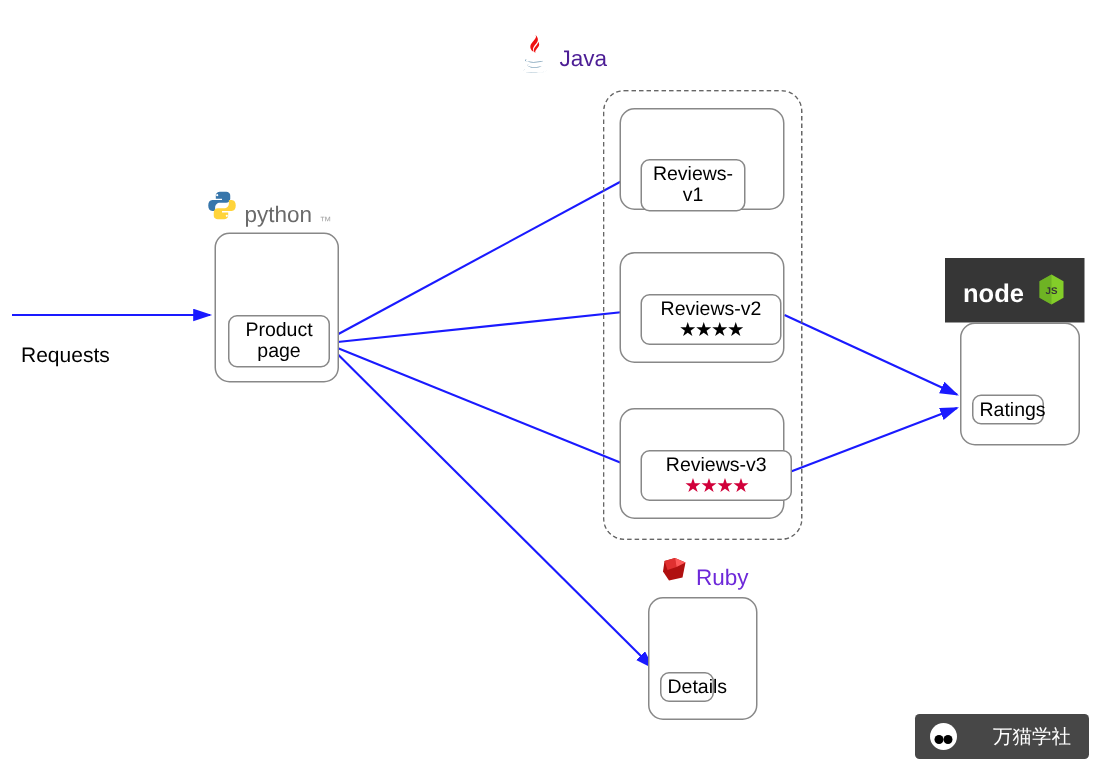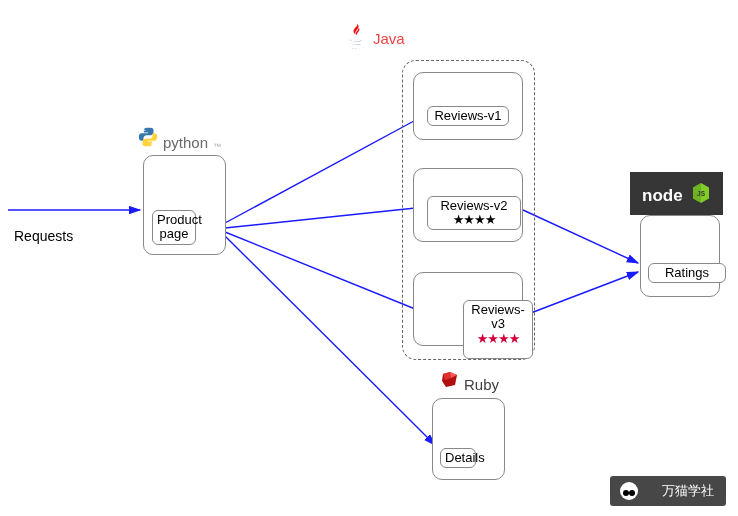--- a/index.html
+++ b/index.html
@@ -113,85 +113,85 @@
         <circle cx="17" cy="9" r="1.6" fill="#fff"></circle>
         <path fill="#ffd43b" d="M25 44c7 0 8-3 8-6v-4h-9v-2h14c4 0 6-3 6-8s-2-8-6-8h-4v5c0 4-3 7-7 7h-9c-3 0-6 2-6 6v4c0 3 1 6 8 6h5z"></path>
         <circle cx="31" cy="39" r="1.6" fill="#fff"></circle>
       </svg>
   </span>
   <span>python</span>
   <span style="font-size:8px; color:#aaa; margin-left:1px;">™</span>
 </div>
 
 <div class="box" style="left:143px; top:155px; width:83px; height:100px;"></div>
-<div class="label-box" style="left:152px; top:210px; width:44px;">
+<div class="label-box" style="left:152px; top:210px; width:68px;">
   <span style="white-space:pre-line;">Product
 page</span>
 </div>
 
 <div class="tech" style="left:345px; top:22px; align-items:center;">
   <span>
     <svg width="24" height="30" viewBox="0 0 40 52">
         <path fill="#e11" d="M20 2c3 5-6 8-6 14 0 4 4 6 4 6s-2-3 0-6c3-5 8-7 2-14z"></path>
         <path fill="#e11" d="M23 10c0 4-5 6-5 10 0 2 2 3 2 3s-1-2 1-4c2-3 5-5 2-9z"></path>
         <path fill="#5382a1" d="M10 30c-3 1-3 3 2 3 6 1 14 0 17-1-1 1-5 2-10 2-8 0-13-2-9-4z"></path>
         <path fill="#5382a1" d="M12 36c-2 1-2 2 2 3 5 1 11 0 13-1-1 1-4 2-8 2-6 0-10-2-7-4z"></path>
         <path fill="#5382a1" d="M8 42c-3 1-2 3 5 4 9 1 20-1 20-3 0 1-4 3-13 3-11 0-17-2-12-4z"></path>
       </svg>
   </span>
-  <span style="color:#ef4444;text-align:right;">Java</span>
+  <span style="color:#4c1d95;text-align:right;">Java</span>
 </div>
 
 <div class="box dashed" style="left:402px; top:60px; width:133px; height:300px;"></div>
 
 <div class="box" style="left:413px; top:72px; width:110px; height:68px;"></div>
-<div class="label-box" style="left:427px; top:106px; width:82px;text-align:center;">
+<div class="label-box" style="left:427px; top:106px; width:70px;text-align:center;">
   <span>Reviews-v1</span>
 </div>
 
 <div class="box" style="left:413px; top:168px; width:110px; height:74px;"></div>
 <div class="label-box" style="left:427px; top:196px; width:94px; padding-bottom:3px;">
   <div>Reviews-v2</div>
   <div class="stars black">★★★★</div>
 </div>
 
 <div class="box" style="left:413px; top:272px; width:110px; height:74px;"></div>
-<div class="label-box" style="left:427px; top:300px; width:70px; padding-bottom:13px;margin-left:36px;">
+<div class="label-box" style="left:427px; top:300px; width:101px; padding-bottom:3px;">
   <div>Reviews-v3</div>
   <div class="stars red">★★★★</div>
 </div>
 
 <div class="tech" style="left:440px; top:370px;">
   <span>
     <svg width="20" height="20" viewBox="0 0 40 40">
         <path fill="#b01010" d="M6 8 L20 4 L34 10 L30 30 L12 34 L4 22 Z"></path>
         <path fill="#e03030" d="M6 8 L20 4 L22 16 L10 20 Z"></path>
         <path fill="#ff5a5a" d="M20 4 L34 10 L22 16 Z"></path>
       </svg>
   </span>
-  <span style="color:#404040;">Ruby</span>
+  <span style="color:#6d28d9;">Ruby</span>
 </div>
 
 <div class="box" style="left:432px; top:398px; width:73px; height:82px;"></div>
 <div class="label-box" style="left:440px; top:448px; width:36px;">
   <span>Details</span>
 </div>
 
 <div class="nodebadge" style="left:630px; top:172px;">
   <span class="n1">node</span>
   <span>
     <svg width="20" height="22" viewBox="0 0 40 44">
         <path fill="#83cd29" d="M20 2 L36 11 V33 L20 42 L4 33 V11 Z"></path>
         <path fill="#5a9920" d="M20 2 V42 L4 33 V11 Z" opacity="0.5"></path>
         <text x="20" y="28" text-anchor="middle" font-size="13" fill="#363636" font-family="Arial" font-weight="bold">JS</text>
       </svg>
   </span>
 </div>
 
 <div class="box" style="left:640px; top:215px; width:80px; height:82px;"></div>
-<div class="label-box" style="left:648px; top:263px; width:78px;">
+<div class="label-box" style="left:648px; top:263px; width:48px;">
   <span>Ratings</span>
 </div>
 
 <div class="watermark">
   <span class="wico"></span>
   <span>万猫学社</span>
 </div>
 
 </body></html>

